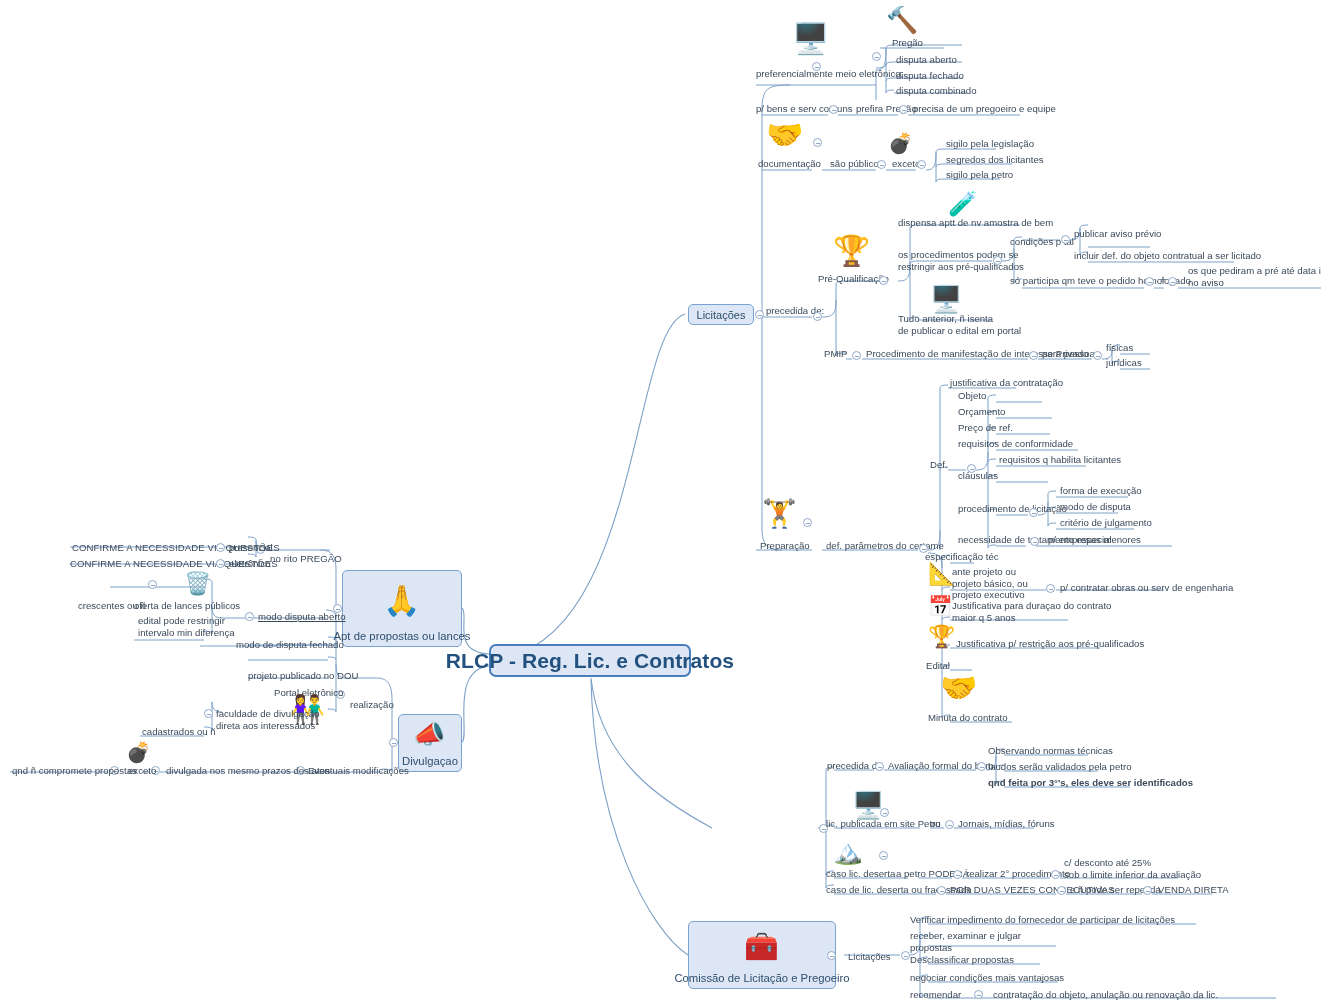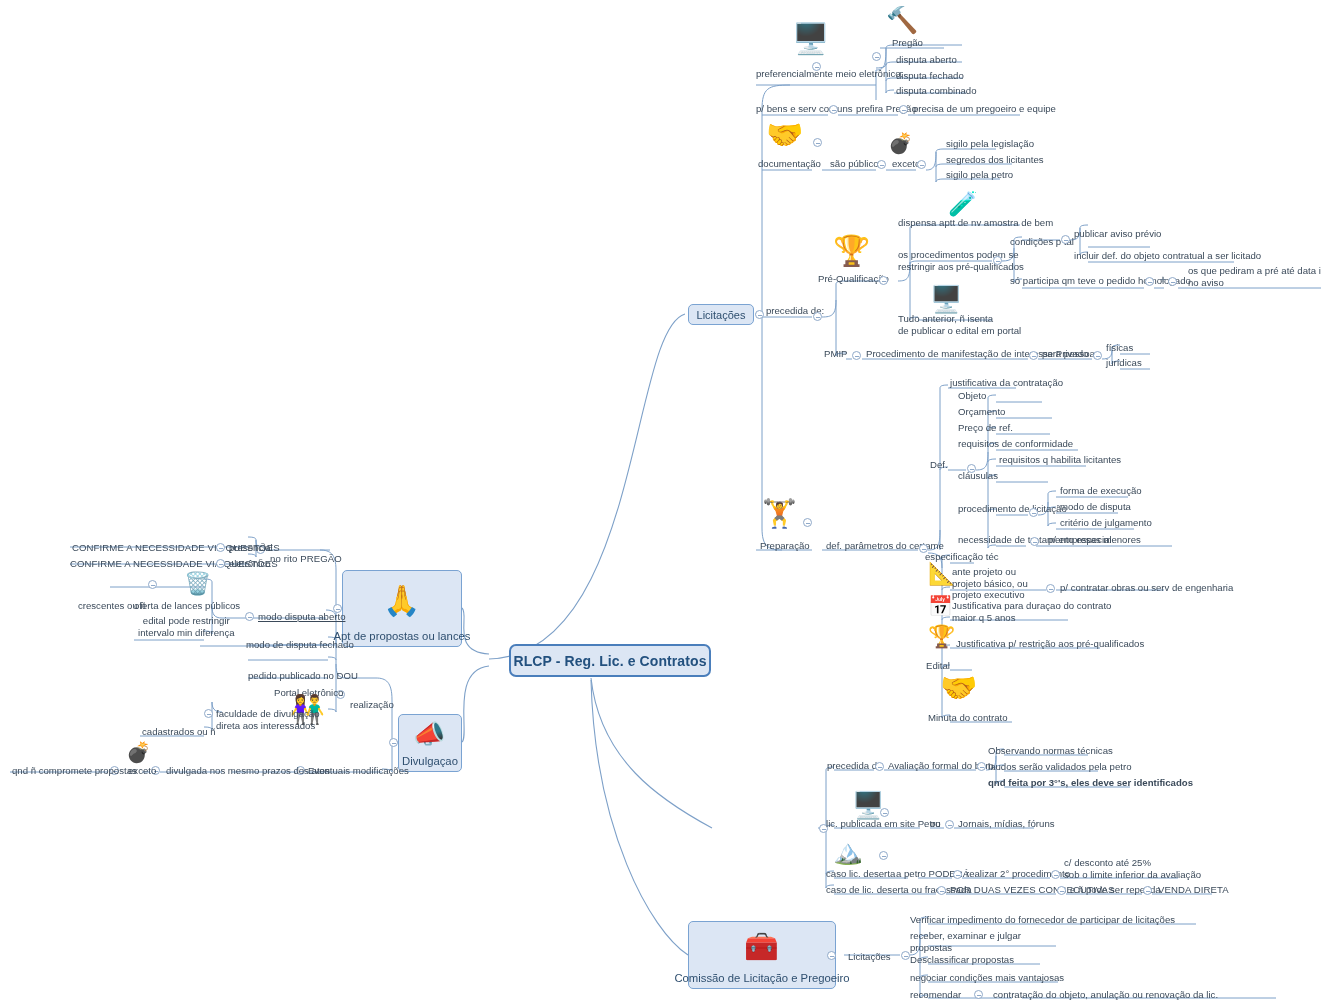--- a/index.html
+++ b/index.html
@@ -21,26 +21,25 @@
     width: 1321px; height: 1008px;
     pointer-events: none;
   }
   
   .root-node {
     position: absolute;
     background: #dce6f4;
     border: 2px solid #4a7ebb;
     border-radius: 7px;
     color: #23517f;
-    font-size: 14px;
+    font-size: 21px;
     font-weight: bold;
     display: flex; align-items: center; justify-content: center;
     white-space: nowrap;
     letter-spacing: .1px;
-    margin-left: 20px;
   }
   
   .main-node {
     position: absolute;
     background: #dce6f4;
     border: 1.6px solid #7aa3d2;
     border-radius: 5px;
     display: flex;
     flex-direction: column;
     align-items: center;
@@ -509,29 +508,29 @@
   <div class="topic" style="left:229px; top:558px;">eletrônico</div>
 
   <div class="toggle" style="left:245px; top:612px;"></div>
   <div class="topic" style="left:258px; top:611px;text-decoration:underline;">modo disputa aberto</div>
 
   <span class="gicon" style="left:184px; top:573px; font-size:22px;">🗑️</span>
   <div class="topic" style="left:134px; top:600px;">oferta de lances públicos</div>
   <div class="toggle" style="left:148px; top:580px;"></div>
   <div class="topic" style="left:62px; top:600px;margin-left:16px;">crescentes ou ñ</div>
 
-  <div class="topic" style="left:138px; top:615px;text-align:center;">edital pode restringir
+  <div class="topic" style="left:138px; top:615px;">edital pode restringir
 intervalo min diferença</div>
 
-  <div class="topic" style="left:246px; top:639px;">modo de disputa fechado</div>
+  <div class="topic" style="left:236px; top:639px;">modo de disputa fechado</div>
 
   <div class="toggle" style="left:389px; top:738px;"></div>
   <div class="topic" style="left:350px; top:699px;">realização</div>
   <div class="toggle" style="left:336px; top:690px;"></div>
-  <div class="topic" style="left:248px; top:670px;">pedido publicado no DOU</div>
+  <div class="topic" style="left:248px; top:670px;">projeto publicado no DOU</div>
   <div class="topic" style="left:274px; top:687px;">Portal eletrônico</div>
 
   <span class="gicon" style="left:290px; top:696px; font-size:28px;">👫</span>
   <div class="topic" style="left:216px; top:708px;">faculdade de divulgação
 direta aos interessados</div>
   <div class="toggle" style="left:204px; top:709px;"></div>
   <div class="topic" style="left:142px; top:726px;">cadastrados ou ñ</div>
 
   <div class="topic" style="left:308px; top:765px;">Eventuais modificações</div>
   <div class="toggle" style="left:296px; top:766px;"></div>

